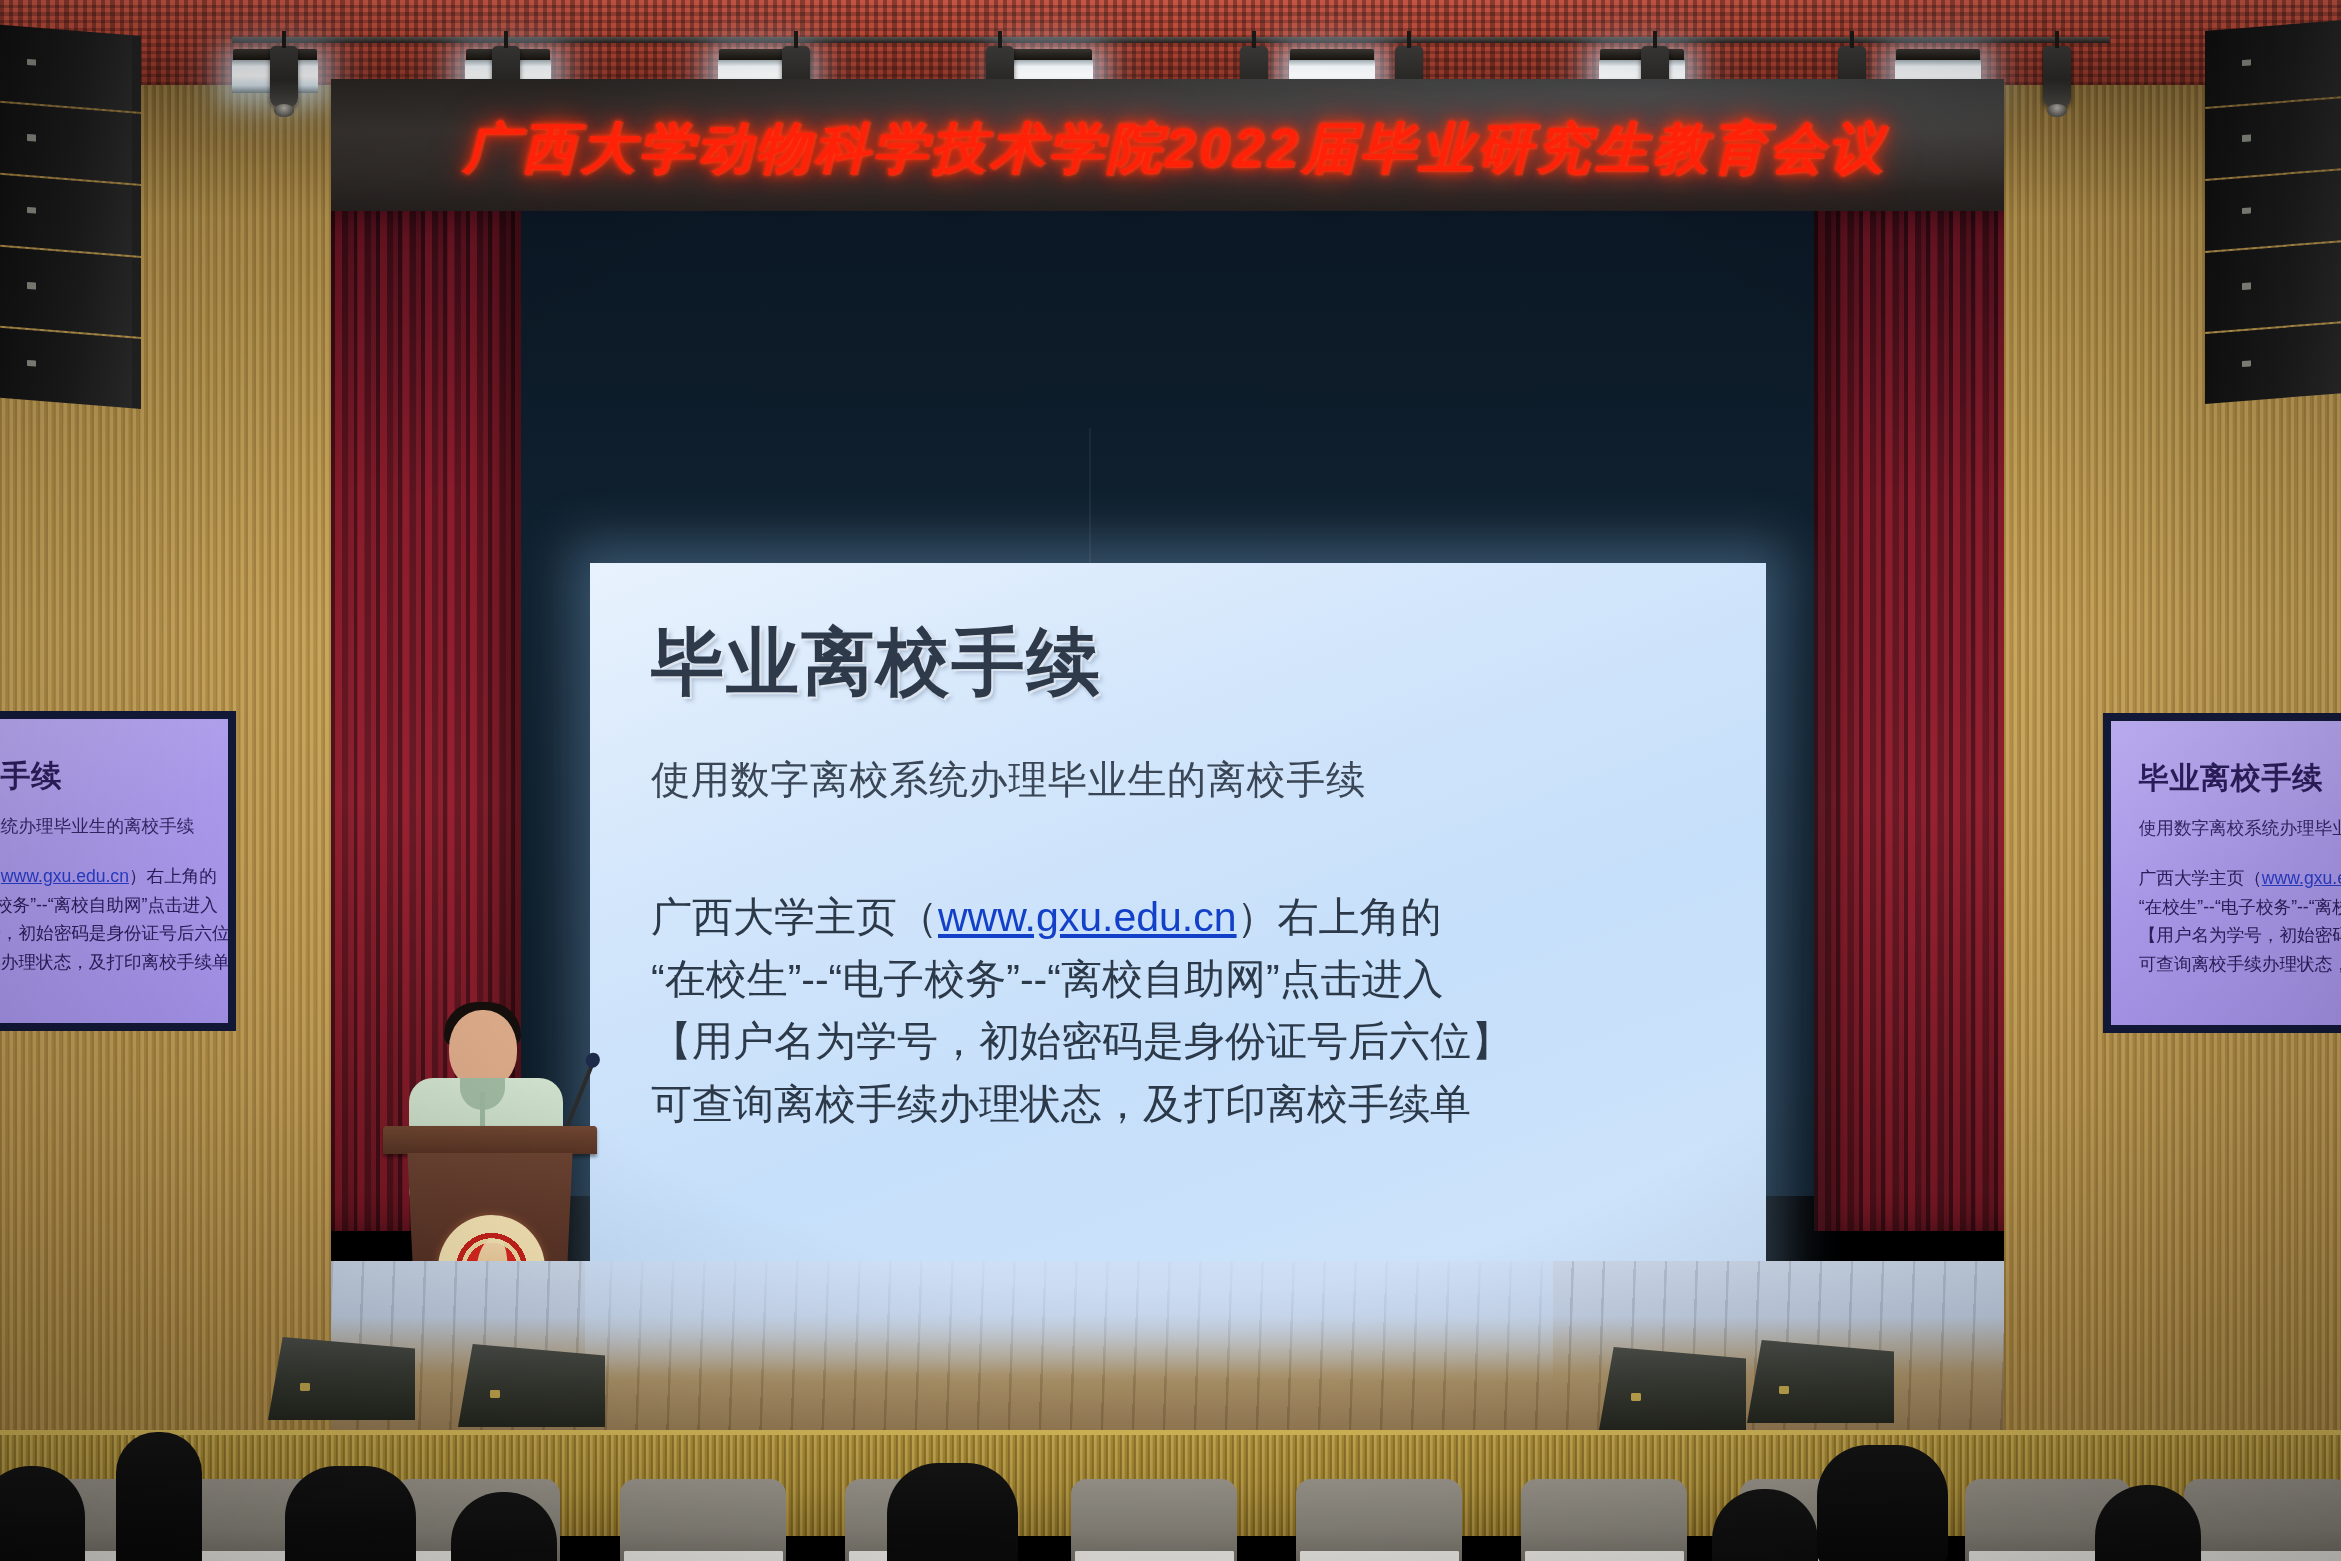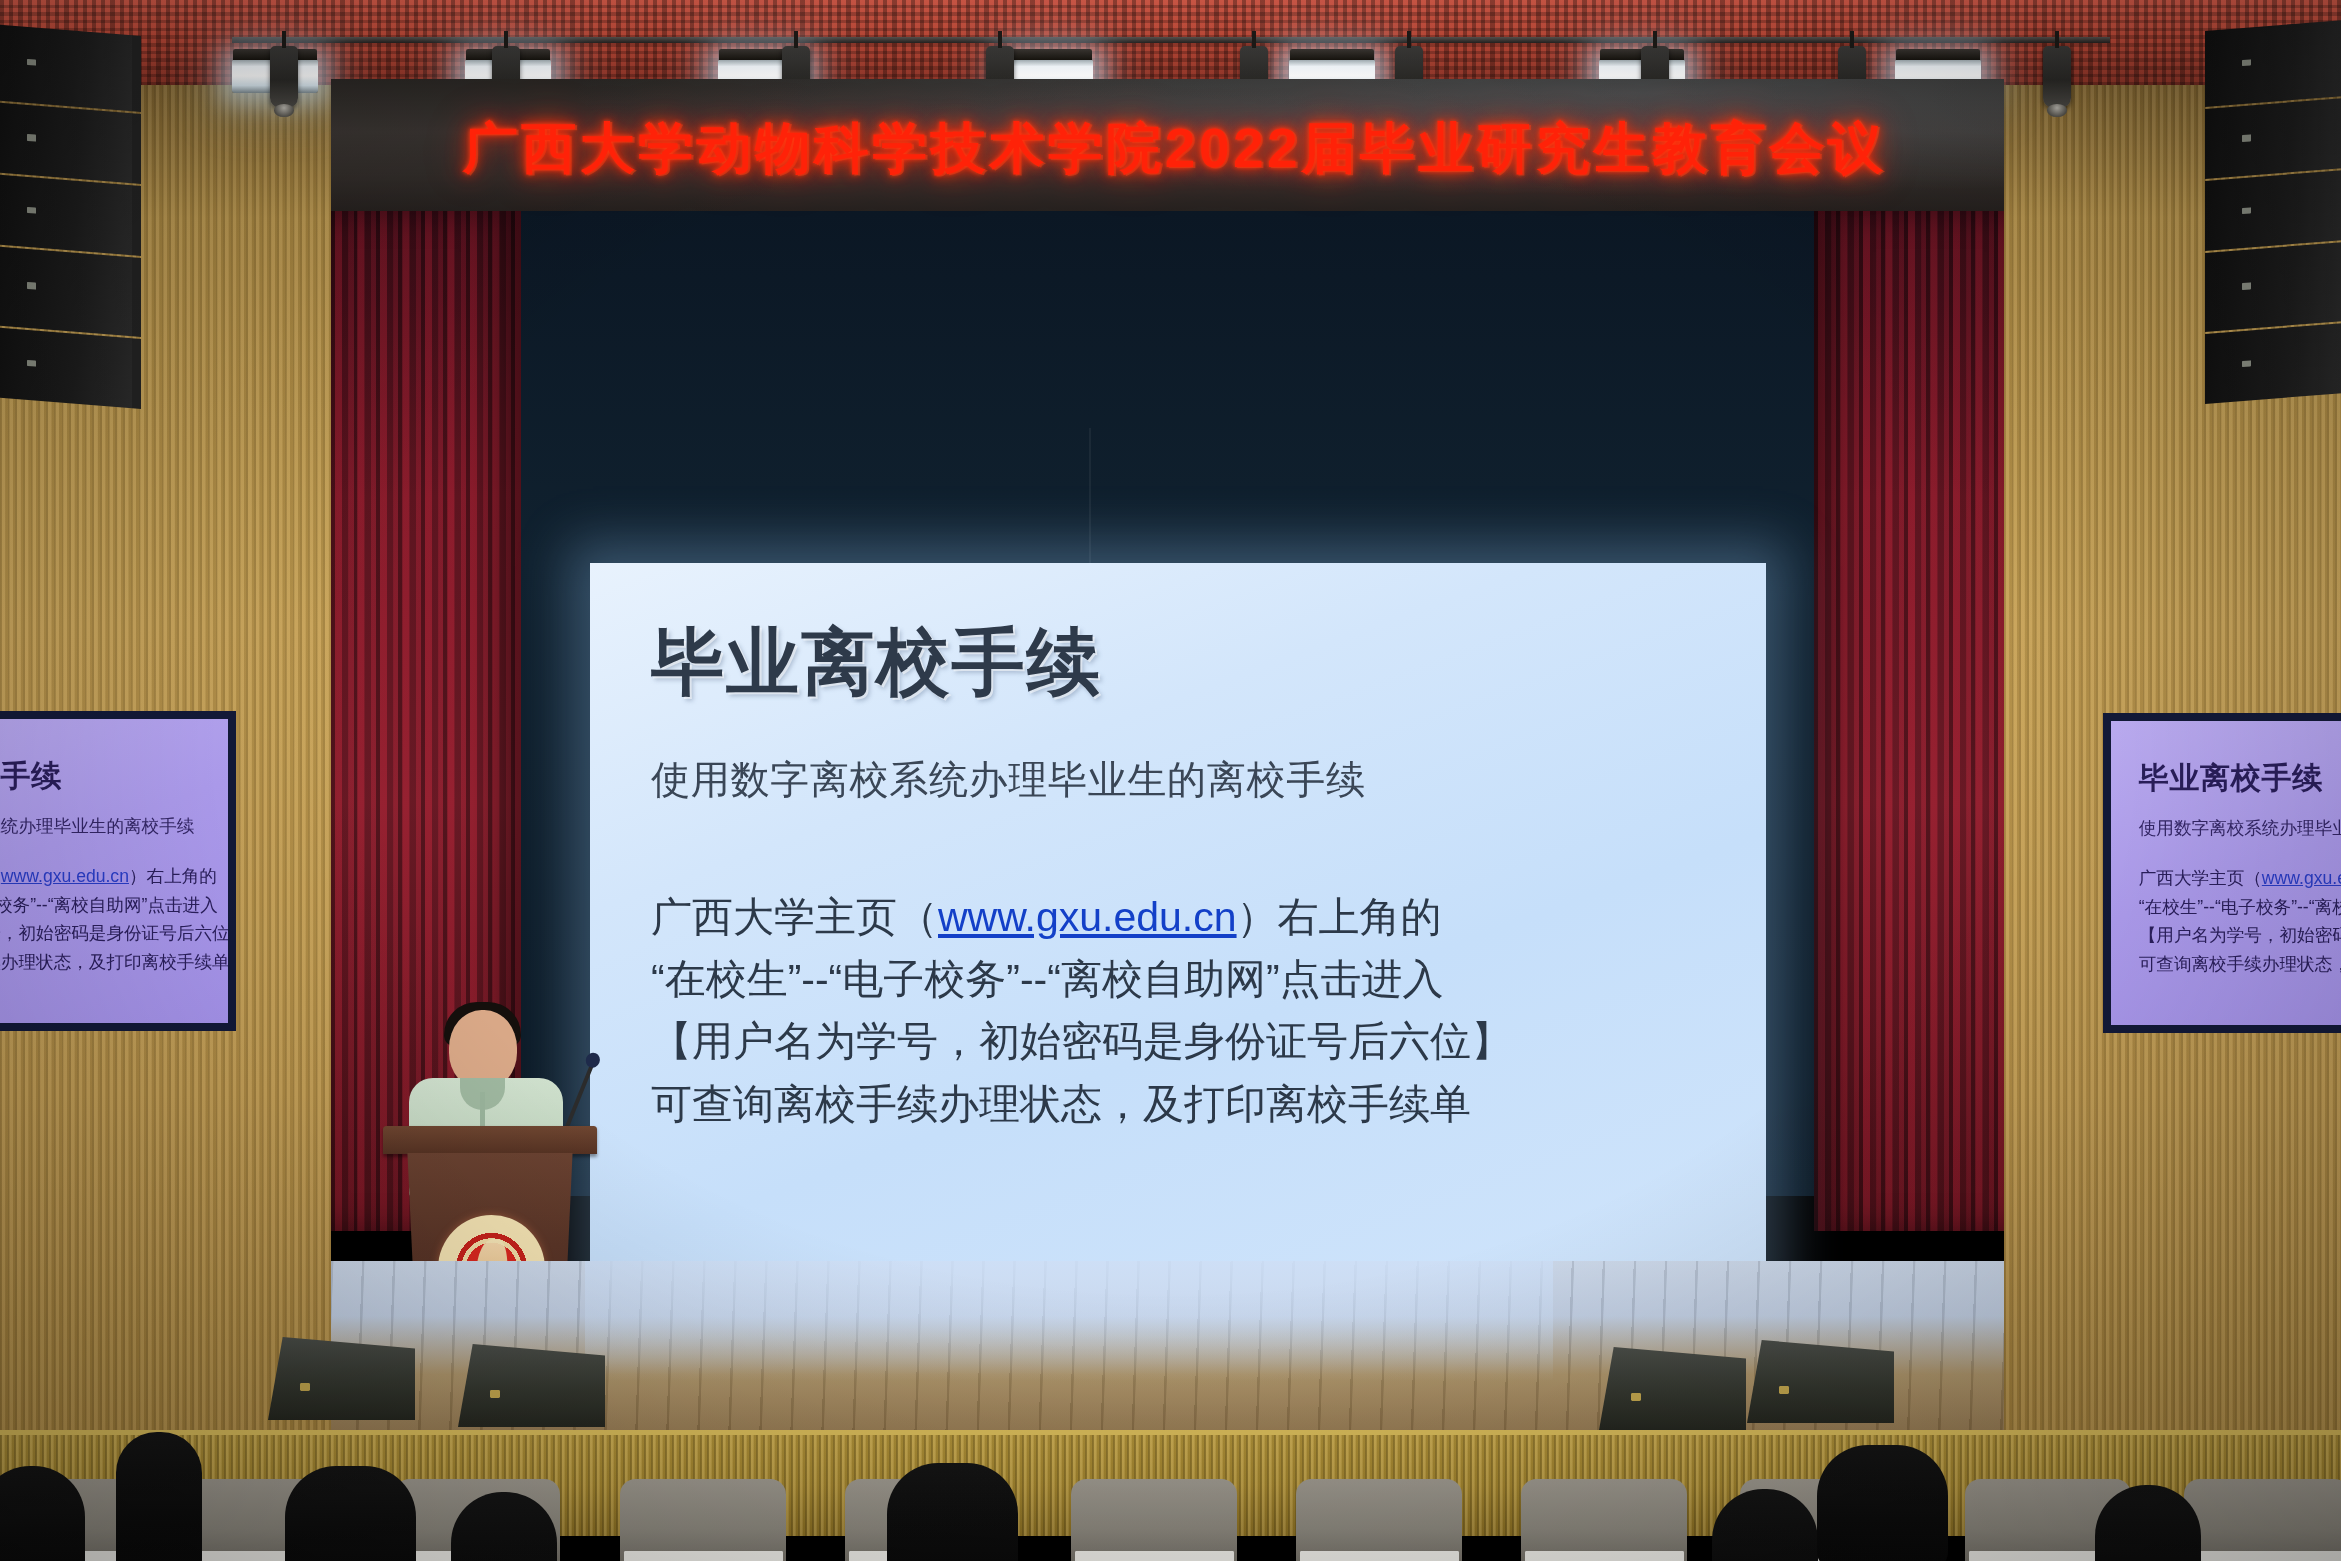--- a/index.html
+++ b/index.html
@@ -60,20 +60,21 @@
   .spot::before {
     content:""; position:absolute; left:12px; top:-15.5px; width:3.5px; height:17px;
     background:#1c1a17;
   }
 
   
   .header-panel {
     position:absolute; left:331px; right:338px; top:79px; height:138px;
     background:linear-gradient(180deg,#2a2724 0%,#3a3532 38%,#322d2a 70%,#241f1d 100%);
     overflow:hidden;
+    font-style:italic;
   }
   .header-panel::after{
     content:""; position:absolute; inset:0;
     background:radial-gradient(ellipse at 78% 10%, rgba(180,200,215,.22), rgba(0,0,0,0) 58%);
   }
   .led-banner {
     position:absolute; left:42px; right:28px; top:35px; height:70px;
     display:flex; align-items:center; justify-content:center;
     color:#ff2208;
     font-size:55px; font-weight:bold; letter-spacing:3.5px; white-space:nowrap;

